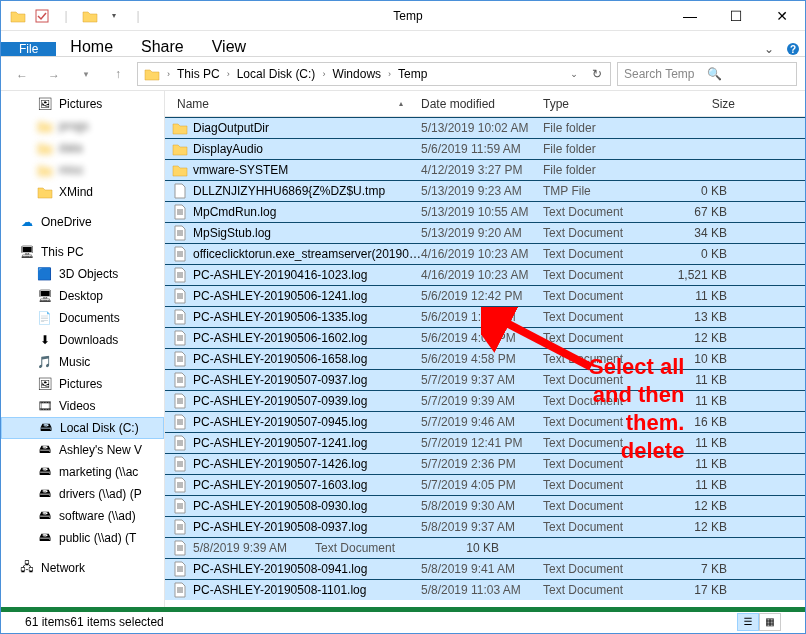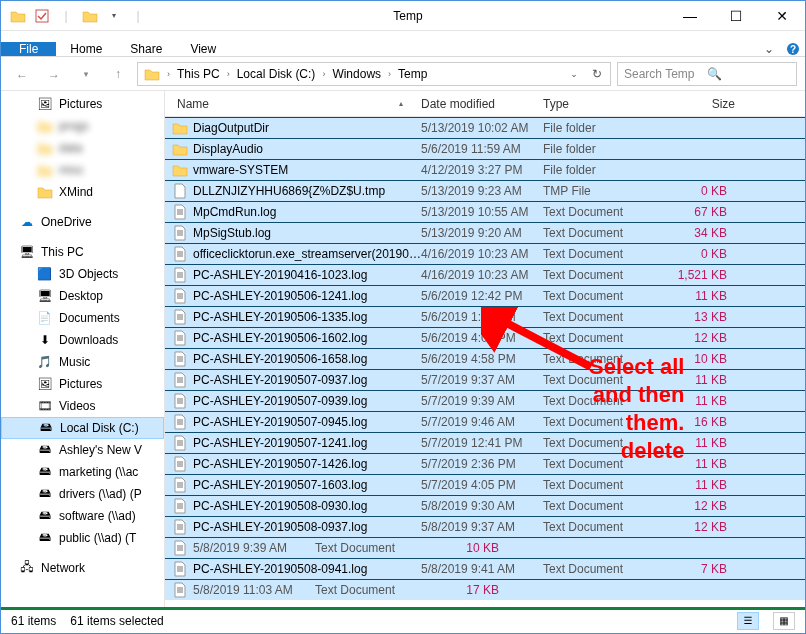--- a/index.html
+++ b/index.html
@@ -9,21 +9,21 @@
 .titlebar { height: 30px; display: flex; align-items: center; background: #fff; border-bottom: 1px solid #e5e5e5; }
 .titlebar .qat { display: flex; align-items: center; padding-left: 6px; gap: 2px; }
 .qat-btn { width: 22px; height: 22px; display: flex; align-items: center; justify-content: center; }
 .titlebar .title { flex: 1; text-align: center; font-size: 12px; }
 .win-btns { display: flex; }
 .win-btn { width: 46px; height: 30px; display: flex; align-items: center; justify-content: center; font-size: 14px; font-family: "Segoe UI Symbol", sans-serif; }
 
 
 .ribbon { height: 26px; display: flex; align-items: flex-end; border-bottom: 1px solid #d9d9d9; }
 .ribbon .file-tab { background: #1979ca; color: #fff; padding: 0 18px; display: flex; align-items: center; font-size: 12px; }
-.ribbon .tab { padding: 0 14px; display: flex; align-items: center; font-size: 12px; }
+.ribbon .tab { padding: 0 14px; display: flex; align-items: center; font-size: 16px; }
 .ribbon .spacer { flex: 1; }
 .ribbon .help { width: 24px; display: flex; align-items: center; justify-content: center; color: #1979ca; }
 .ribbon .expand { width: 24px; display: flex; align-items: center; justify-content: center; color: #555; }
 
 
 .addr-row { height: 34px; display: flex; align-items: center; padding: 4px 8px; gap: 6px; border-bottom: 1px solid #e5e5e5; }
 .nav-btn { width: 26px; height: 26px; display: flex; align-items: center; justify-content: center; color: #888; border-radius: 2px; }
 .addr-bar { flex: 1; height: 24px; border: 1px solid #ccc; display: flex; align-items: center; padding: 0 2px; gap: 1px; background: #fff; }
 .addr-bar .crumb { padding: 0 4px; display: flex; align-items: center; gap: 2px; height: 22px; }
 .addr-bar .sep { color: #666; font-size: 9px; padding: 0 2px; }
@@ -54,29 +54,29 @@
 .col-size { width: 90px; text-align: right; padding-right: 18px; }
 .sort-ind { font-size: 8px; color: #666; margin-left: auto; margin-right: 18px; }
 
 .rows { flex: 1; overflow-y: scroll; }
 .row { height: 21px; display: flex; align-items: center; font-size: 12px; }
 .row.sel { background: #cce8ff; border-top: 1px solid #0c4a6e; }
 .row .ic { width: 18px; height: 18px; margin-left: 6px; margin-right: 4px; display: flex; align-items: center; justify-content: center; flex-shrink: 0; }
 .row .name { width: 228px; white-space: nowrap; overflow: hidden; text-overflow: ellipsis; }
 .row .date { width: 122px; color: #555; }
 .row .type { width: 120px; color: #555; }
-.row .size { width: 72px; text-align: right; color: #be185d; padding-right: 8px; }
+.row .size { width: 72px; text-align: right; color: #404040; padding-right: 8px; }
 
 
 .rows::-webkit-scrollbar { width: 17px; }
 .rows::-webkit-scrollbar-track { background: #f0f0f0; }
 .rows::-webkit-scrollbar-thumb { background: #c2c2c2; }
 
 
-.status { height: 24px; border-top: 3px solid #15803d; display: flex; align-items: center; padding: 0 10px; font-size: 12px; gap: 14px; }
+.status { height: 24px; border-top: 5px solid #15803d; display: flex; align-items: center; padding: 0 24px; font-size: 12px; }
 .status .spacer { flex: 1; }
 .status .view-btn { width: 22px; height: 18px; border: 1px solid #ccc; display: flex; align-items: center; justify-content: center; font-size: 10px; }
 .status .view-btn.active { background: #cce8ff; border-color: #99d1ff; }
 
 
 .annot { position: absolute; left: 480px; top: 306px; pointer-events: none; }
 .annot-text { position: absolute; left: 588px; top: 352px; color: #ff0000; font-size: 22px; font-weight: bold; line-height: 28px; text-align: right; pointer-events: none; }
 
 
 svg { display: block; }
@@ -543,20 +543,21 @@
           <span class="type">Text Document</span>
           <span class="size">7 KB</span>
         </div>
         <div class="row sel">
           <span class="ic">
             <svg width="14" height="16">
               <path class="file-svg" d="M2 1h7l3 3v11H2z"></path>
               <path d="M4 6h6M4 8h6M4 10h6" stroke="#777" stroke-width="1"></path>
             </svg>
           </span>
+          <span class="name">PC-ASHLEY-20190508-1101.log</span>
           <span class="date">5/8/2019 11:03 AM</span>
           <span class="type">Text Document</span>
           <span class="size">17 KB</span>
         </div>
       </div>
   </div>
 </div>
 
 <div class="status">
   <span>61 items</span>

